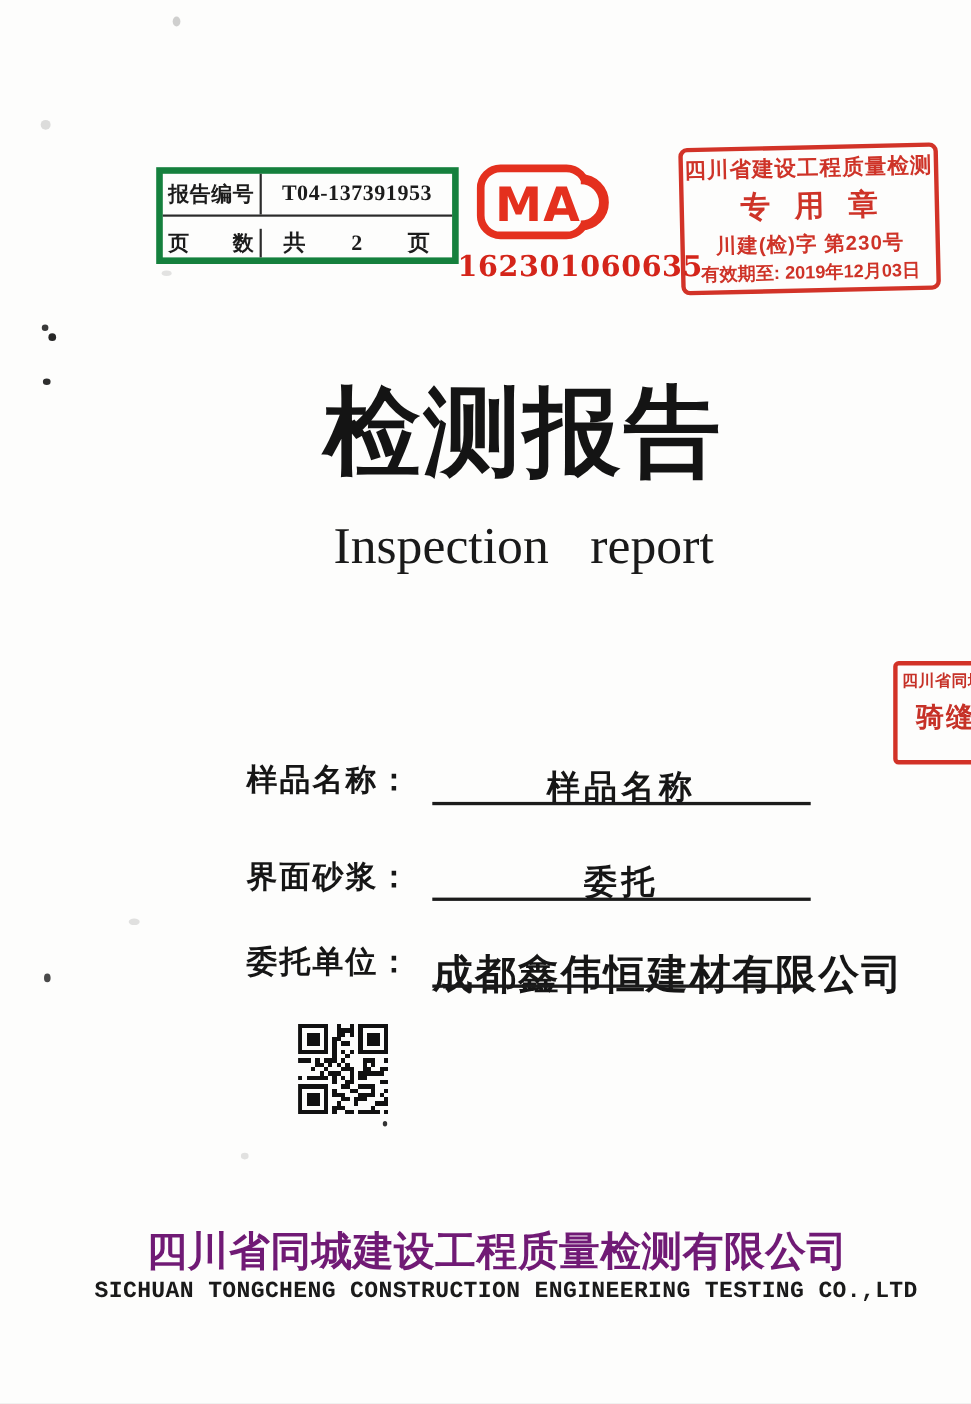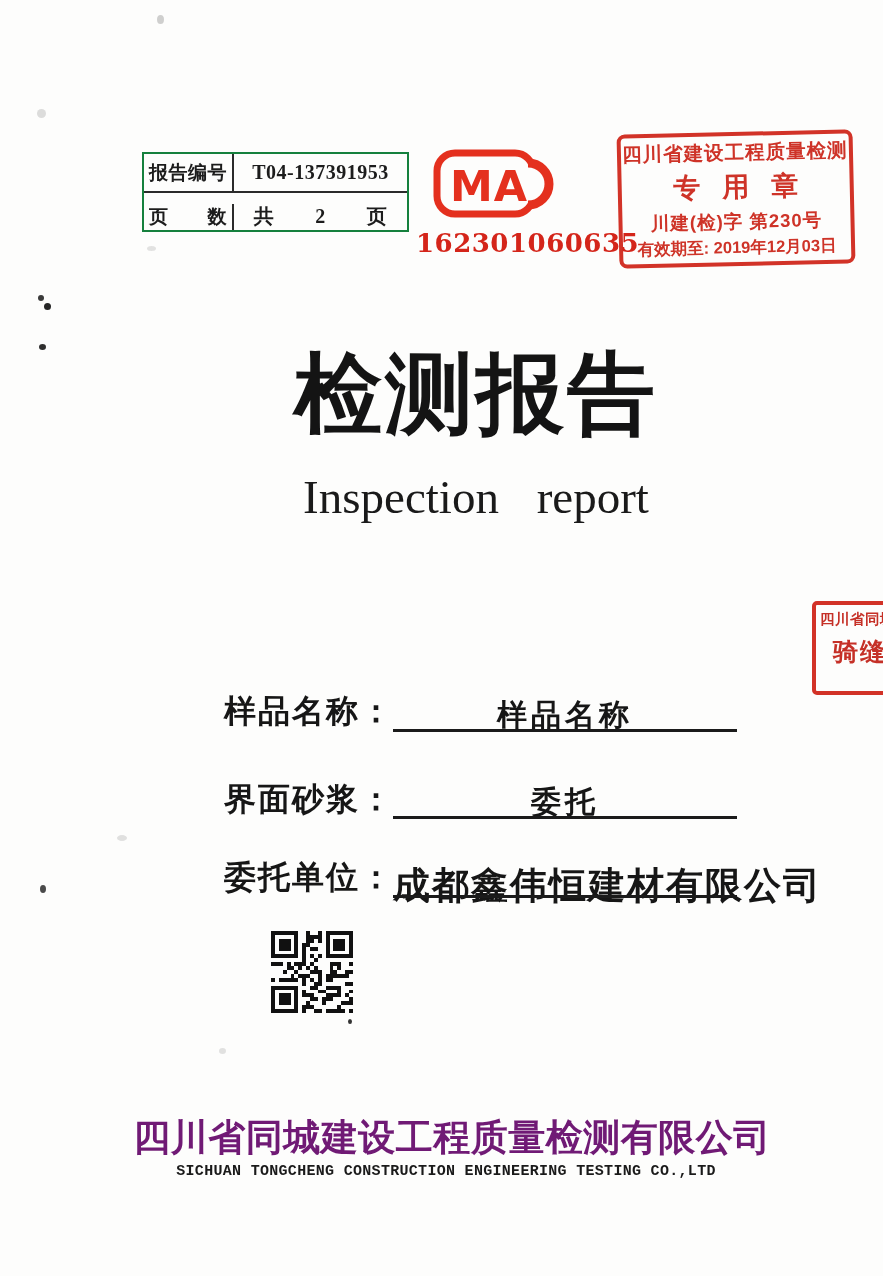--- a/index.html
+++ b/index.html
@@ -9,21 +9,21 @@
     margin:0 auto;
     background:#fdfdfc;
     overflow:hidden;
     font-family:"Liberation Serif", serif;
     color:#1c1c1c;
   }
   
   .meta-table{
     position:absolute;left:142px;top:152px;
     width:263px;height:76px;
-    border:2px solid #15803d;
+    border:6px solid #15803d;
     display:flex;flex-direction:column;
     background:transparent;
   }
   .meta-row{flex:1;display:flex;border-bottom:2px solid #2b2b2b;}
   .meta-row:last-child{border-bottom:none;align-items:flex-end;}
   .meta-label{
     width:88px;border-right:2px solid #2b2b2b;
     display:flex;align-items:center;justify-content:center;
     font-size:19px;font-weight:600;letter-spacing:.5px;white-space:pre;
   }
@@ -72,21 +72,21 @@
     position:absolute;left:812px;top:601px;width:140px;height:86px;
     border:4px solid #d0281c;border-radius:5px;
     color:#c3261c;opacity:.95;
     font-family:"Liberation Sans", sans-serif;font-weight:700;
   }
   .seam-l1{font-size:14.5px;letter-spacing:.5px;white-space:nowrap;padding:5px 0 0 4px;}
   .seam-l2{font-size:25px;letter-spacing:2px;white-space:nowrap;padding:6px 0 0 17px;}
   
   .field-label{
     position:absolute;left:224px;
-    font-size:32px;font-weight:600;letter-spacing:2px;color:#161616;
+    font-size:28px;font-weight:600;letter-spacing:2px;color:#161616;
     white-space:nowrap;
   }
   .field-value{
     position:absolute;left:393px;width:344px;text-align:center;
     font-size:30px;font-weight:600;letter-spacing:4px;color:#161616;
     white-space:nowrap;
   }
   .field-line{
     position:absolute;left:393px;width:344px;height:3px;background:#1b1b1b;
   }
@@ -97,21 +97,21 @@
   .qr{position:absolute;left:271px;top:931px;width:82px;height:82px;}
   
   .footer-zh{
     position:absolute;left:92px;top:1113px;width:720px;text-align:center;
     font-size:37px;font-weight:600;letter-spacing:.5px;color:#701a75;
     white-space:nowrap;
   }
   .footer-en{
     position:absolute;left:86px;top:1163px;width:720px;text-align:center;
     font-family:"Liberation Mono", monospace;
-    font-size:15px;font-weight:700;letter-spacing:.3px;color:#1a1a1a;
+    font-size:21px;font-weight:700;letter-spacing:.3px;color:#1a1a1a;
     white-space:nowrap;
   }
   
   .speck{position:absolute;border-radius:50%;}
   .sp1{left:157px;top:15px;width:7px;height:9px;background:rgba(150,150,150,.45);}
   .sp2{left:37px;top:109px;width:9px;height:9px;background:rgba(170,170,170,.4);}
   .sp3{left:38px;top:295px;width:6px;height:6px;background:#3a3a3a;}
   .sp4{left:44px;top:303px;width:7px;height:7px;background:#262626;}
   .sp5{left:39px;top:344px;width:7px;height:6px;background:#2e2e2e;}
   .sp6{left:117px;top:835px;width:10px;height:6px;background:rgba(180,180,180,.4);}

